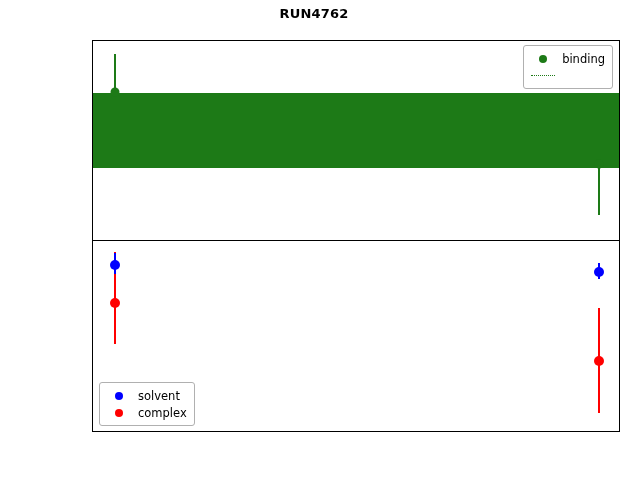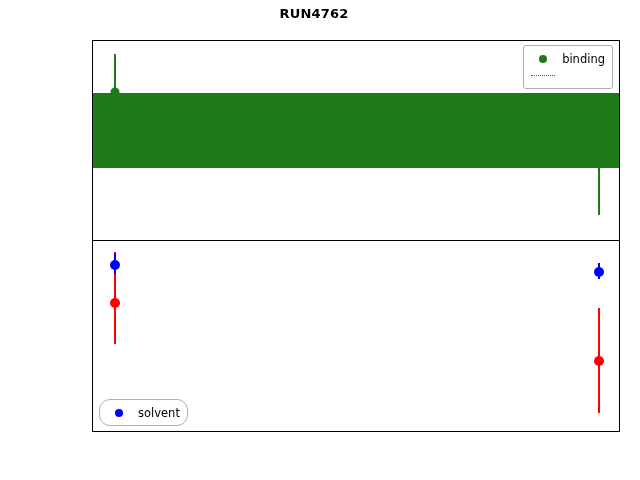--- a/index.html
+++ b/index.html
@@ -41,21 +41,21 @@
   .legend-row{display:flex;align-items:center;height:17px;}
   .legend-key{width:26px;display:flex;align-items:center;justify-content:center;
               margin-right:6px;}
   .legend-text{font-size:11.5px;color:#000;white-space:nowrap;}
   .key-dot{border-radius:50%;width:8px;height:8px;display:block;}
   .key-dot.green{background:#1d7a17;}
   .key-dot.blue{background:#0000ff;}
   .key-dot.red{background:#ff0000;}
   .key-dash{width:24px;height:0;border-top:1.6px dotted #1d7a17;display:block;}
   #legend-top{right:6px;top:4px;}
-  #legend-bottom{left:6px;bottom:5px;border-radius:11px;}
+  #legend-bottom{left:6px;bottom:5px;}
 </style>
 </head>
 <body>
 
 <div class="figure">
 
   <div class="fig-title">RUN4762</div>
 
   <div class="axes" id="axes-top">
 
@@ -121,16 +121,22 @@
 
     <div class="xtick" style="left:506px"></div>
 
     <div class="legend" id="legend-bottom">
       <div class="legend-row">
         <span class="legend-key">
           <span class="key-dot blue"></span>
         </span>
         <span class="legend-text">solvent</span>
       </div>
+      <div class="legend-row">
+        <span class="legend-key">
+          <span class="key-dot red"></span>
+        </span>
+        <span class="legend-text">complex</span>
+      </div>
     </div>
   </div>
 
 </div>
 
 </body></html>

